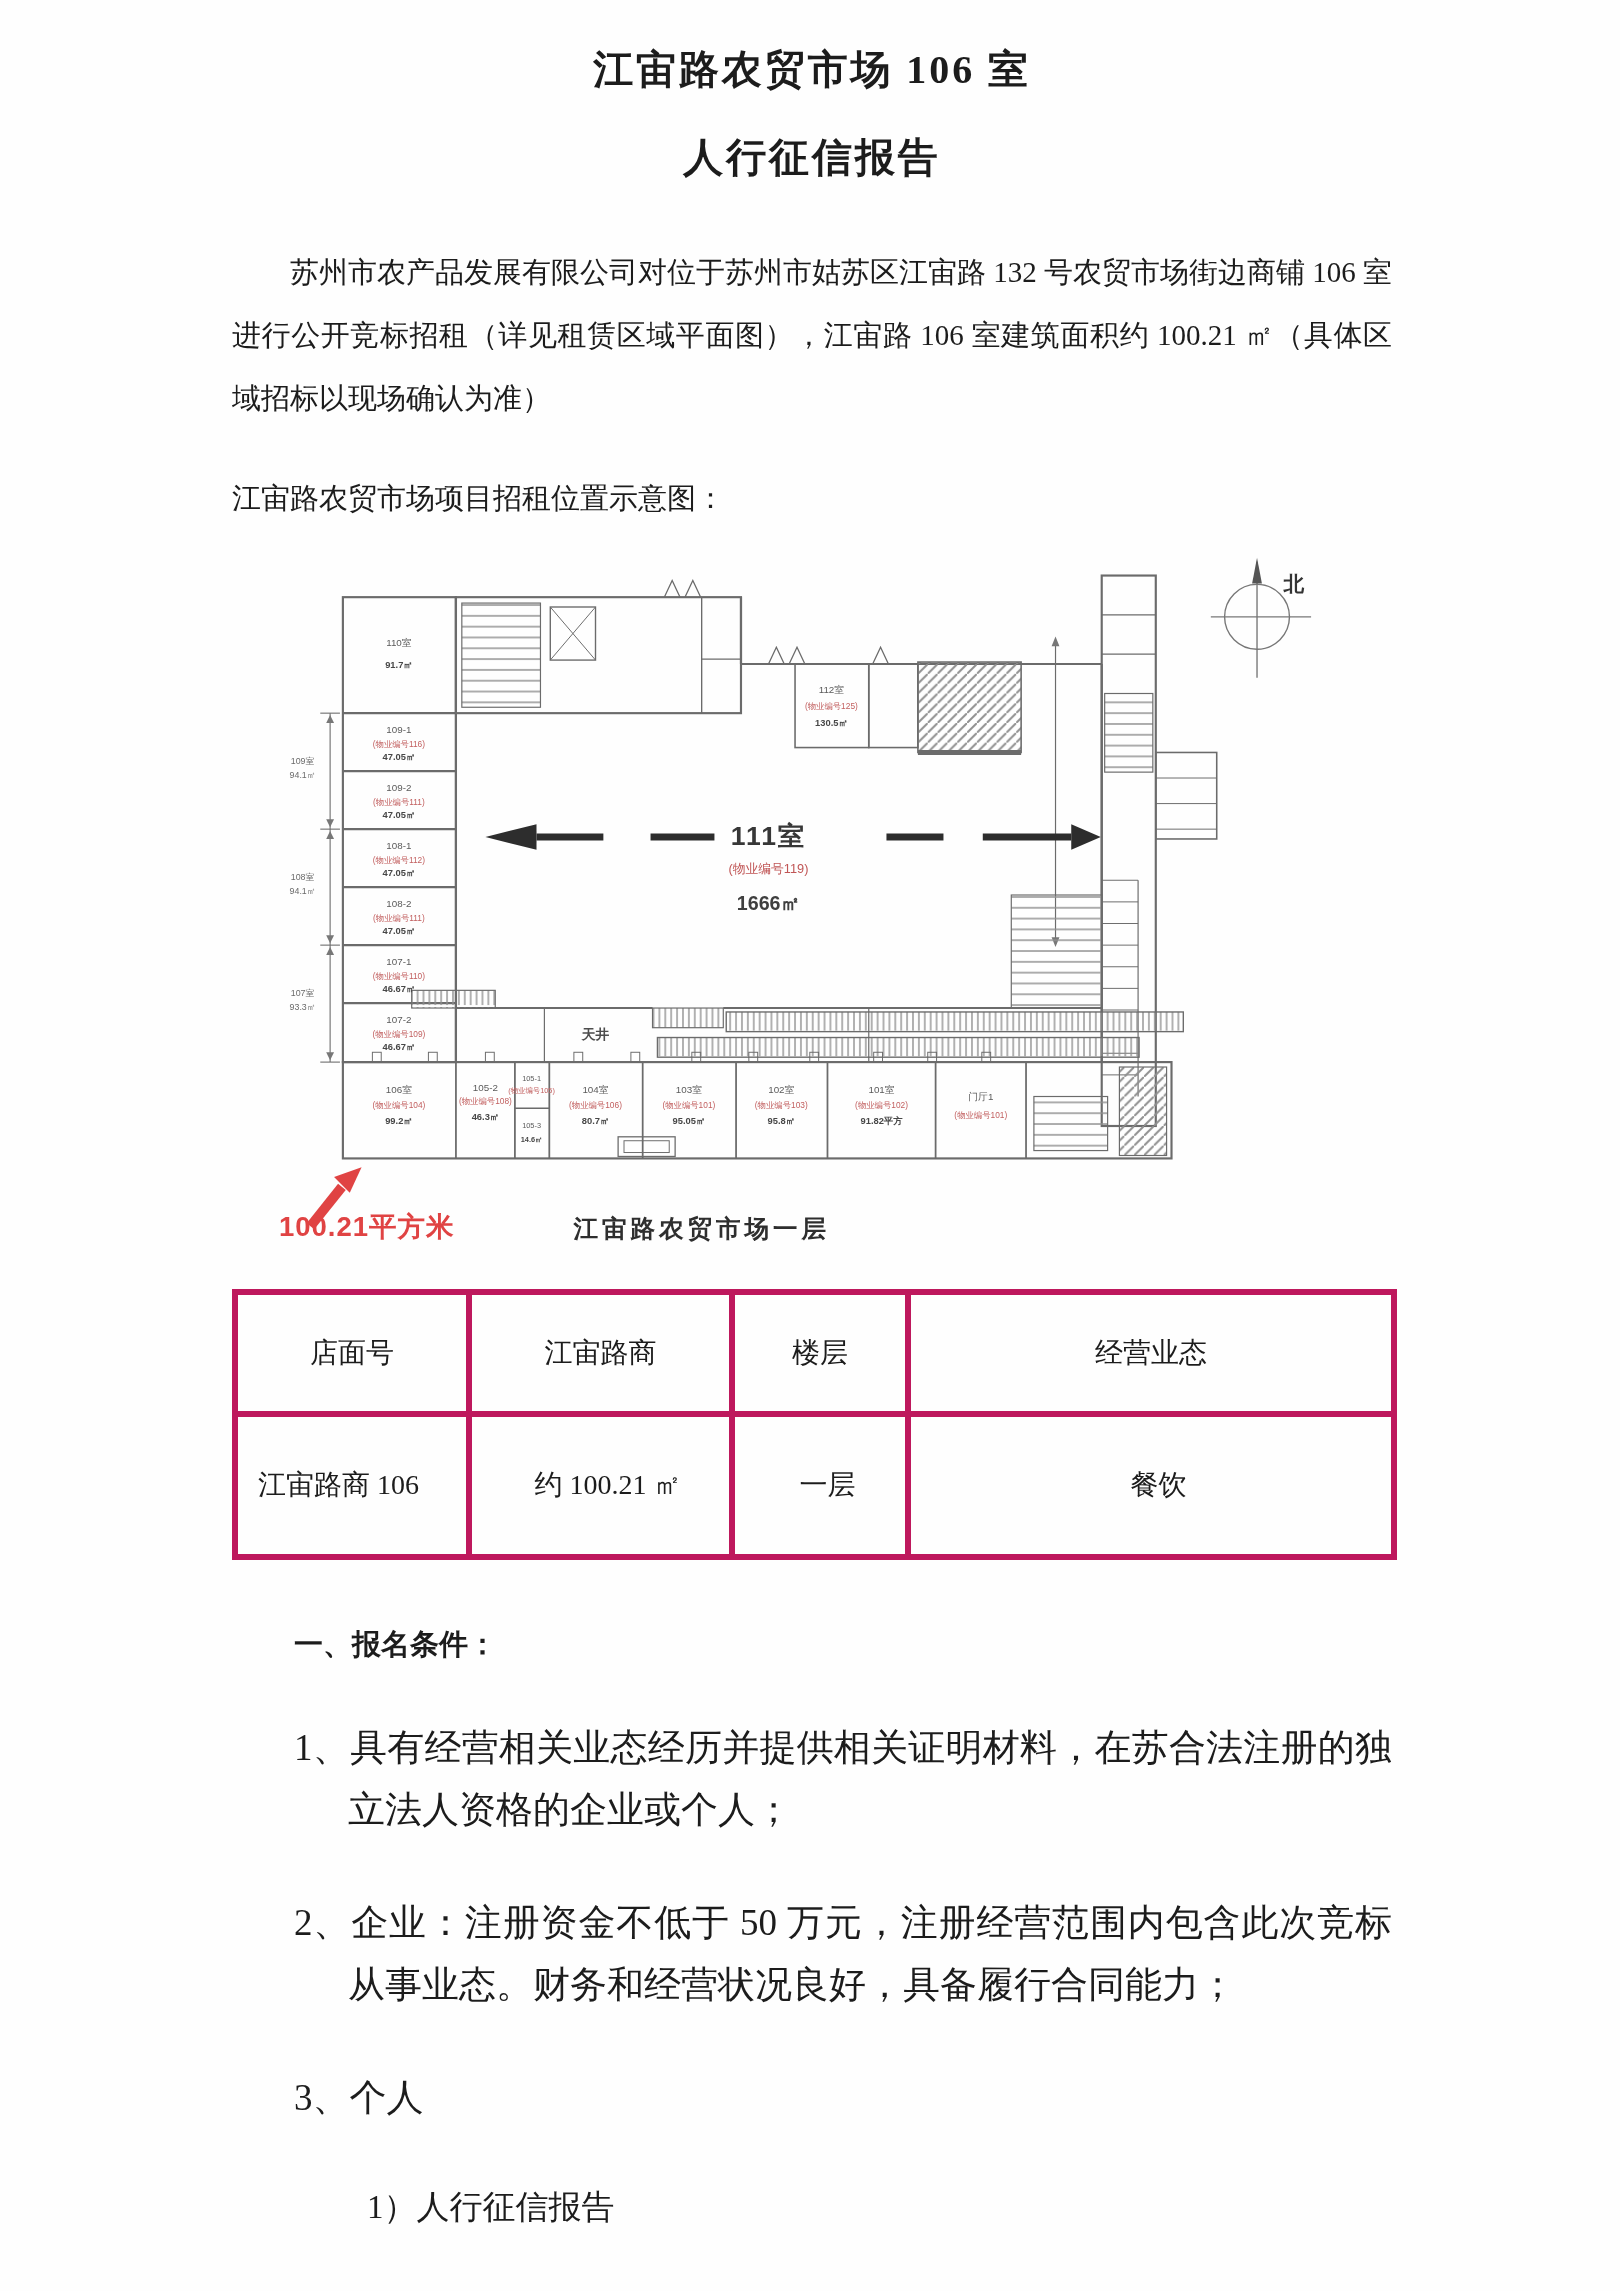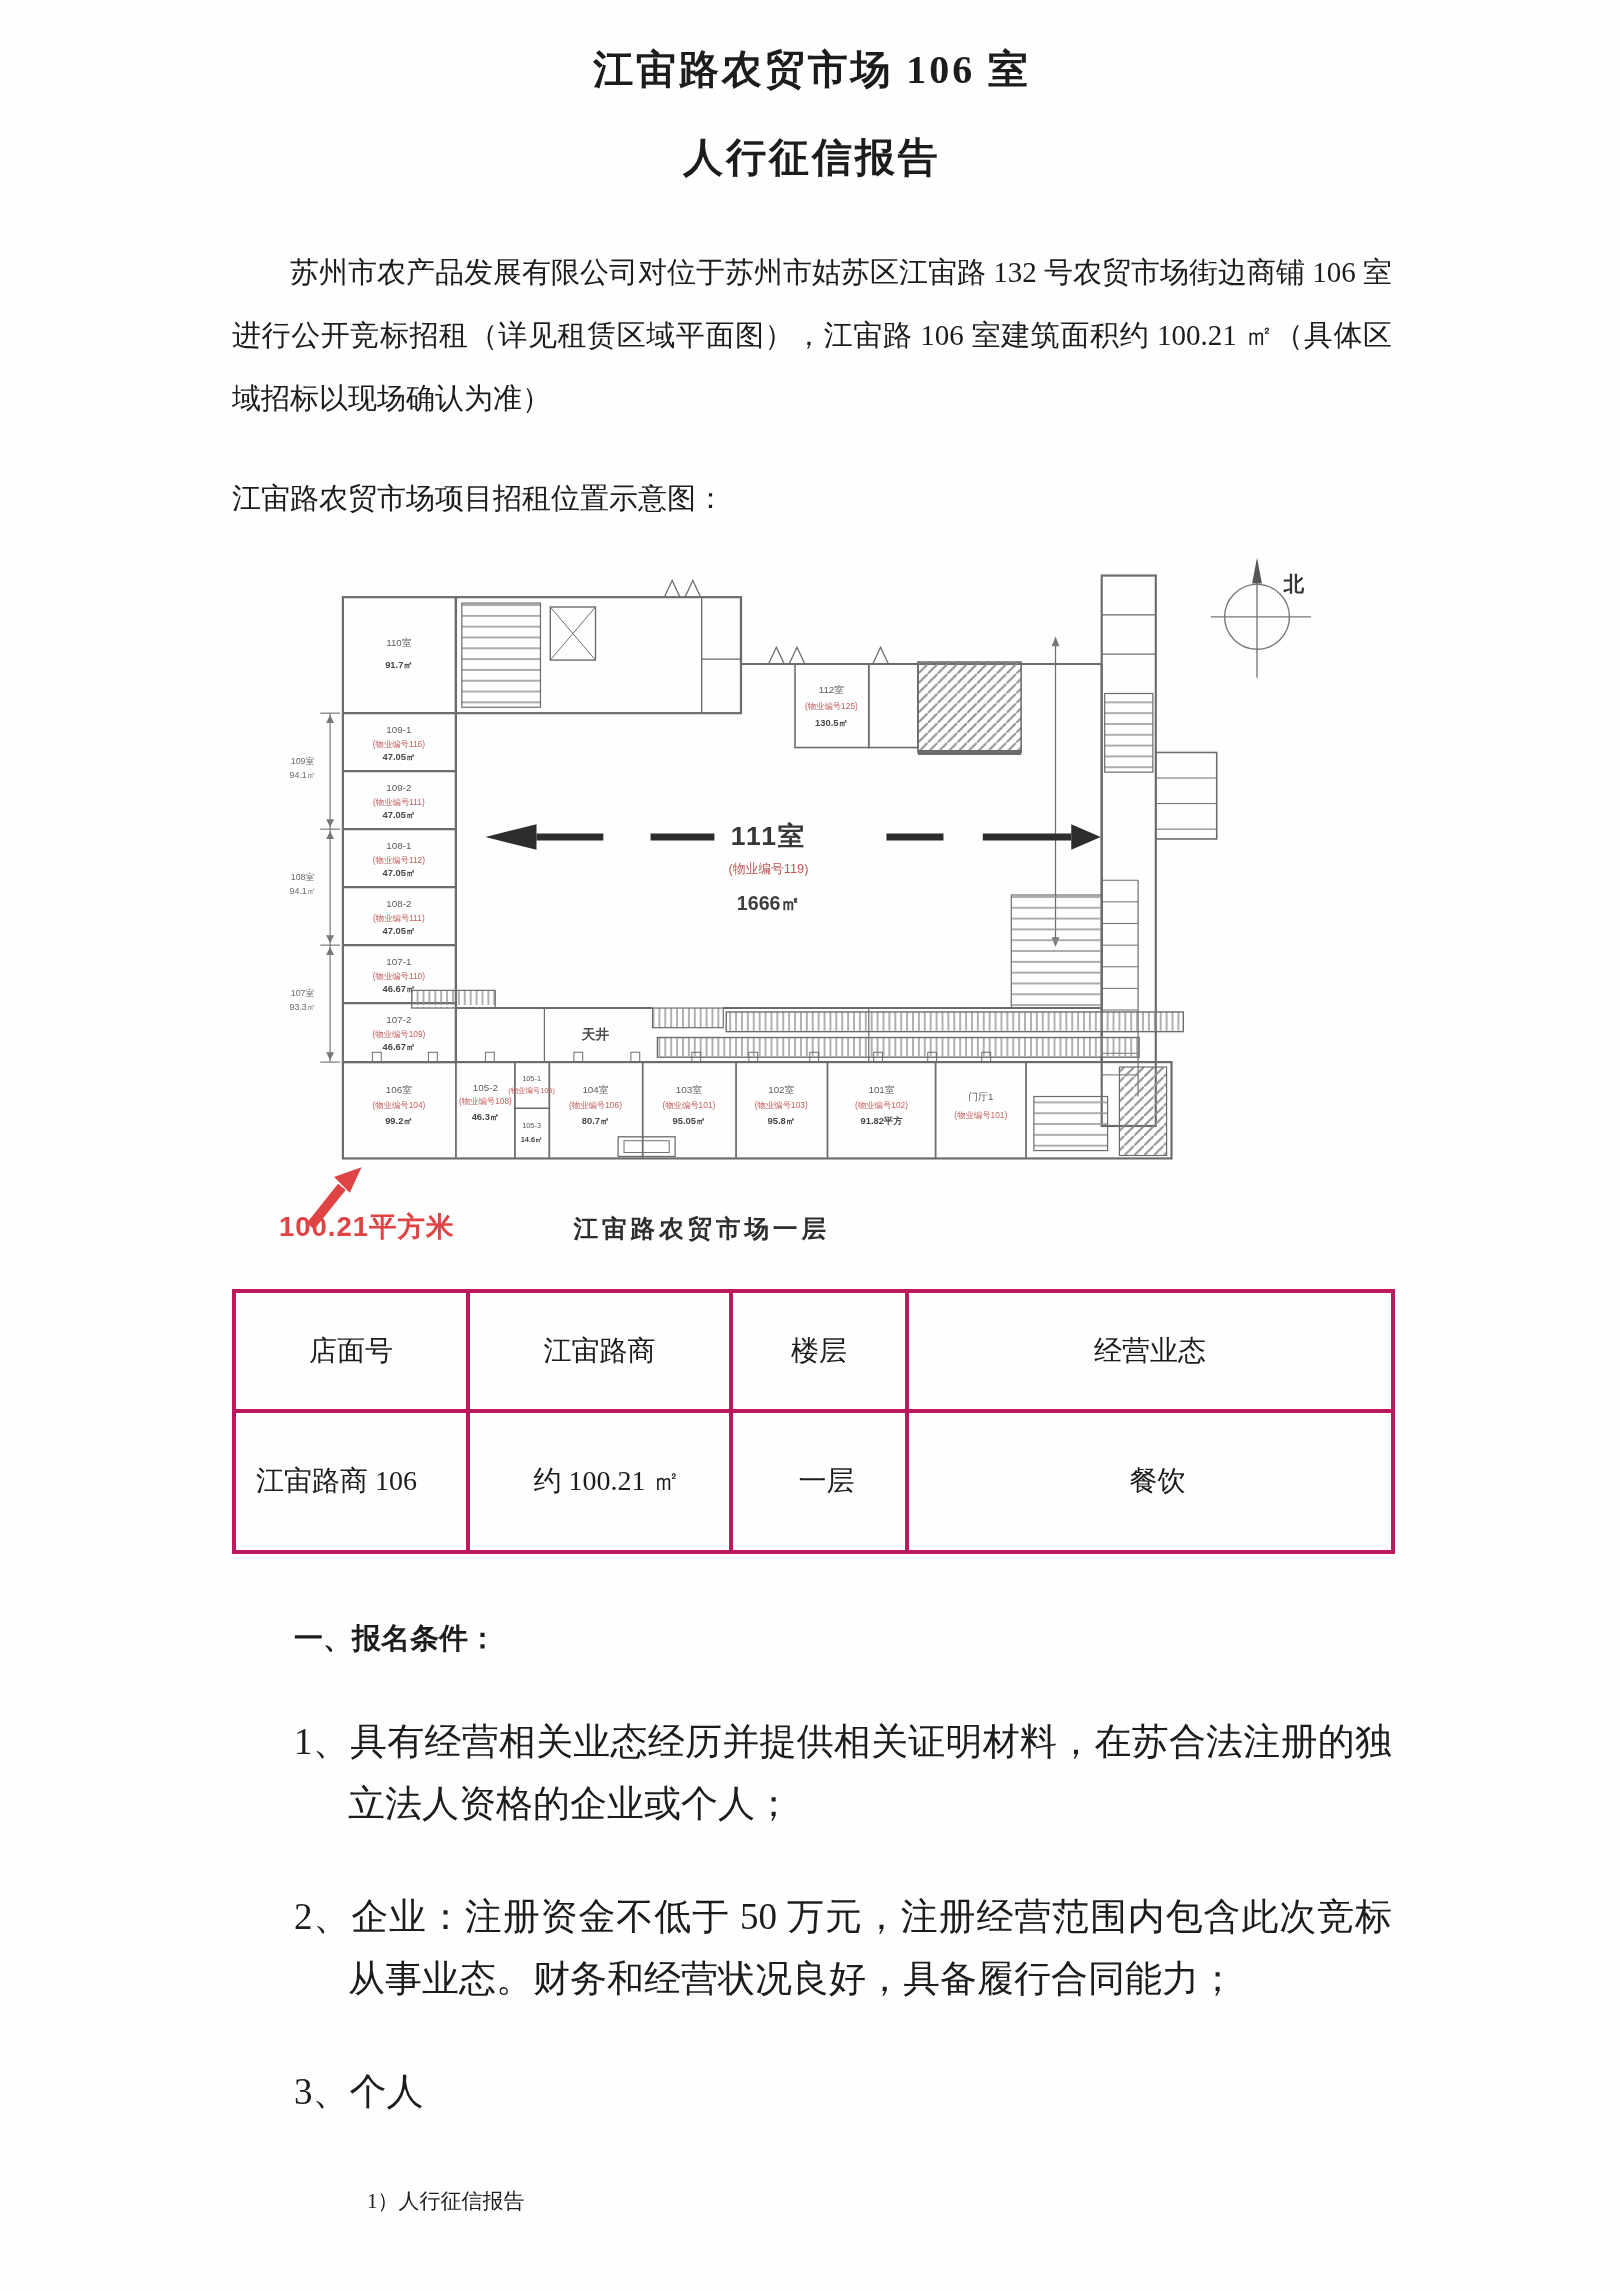--- a/index.html
+++ b/index.html
@@ -21,28 +21,28 @@
   .fp-tiny{font-size:7.5px;}
   .fp-dim{font-size:9px;fill:#6a6a6a;}
   .fp-hall-name{font-size:27px;fill:#373737;font-weight:700;letter-spacing:2px;}
   .fp-hall-code{font-size:13px;fill:#c05555;}
   .fp-hall-area{font-size:20px;fill:#3f3f3f;font-weight:700;}
   .fp-north{font-size:21px;fill:#333;font-weight:700;}
   .fp-courtyard{font-size:14px;fill:#4d4d4d;font-weight:700;}
   .fp-red{font-size:28px;fill:#e04343;font-weight:700;letter-spacing:1px;}
   .fp-caption{font-size:25px;fill:#2e2e2e;font-weight:700;letter-spacing:4px;}
   table.info{margin-top:41px;width:1160px;border-collapse:collapse;table-layout:fixed;font-size:28px;}
-  table.info td{border:4px solid #be185d;}
+  table.info td{border:6px solid #be185d;}
   table.info .hrow td{height:114px;text-align:center;}
   table.info .drow td{height:135px;text-align:center;padding-left:16px;}
   table.info .drow td.left{text-align:left;padding-left:20px;}
   .sec-title{font-family:"Liberation Sans", sans-serif;font-weight:700;font-size:29px;line-height:43px;}
   .sec1{margin-top:63px;margin-left:62px;}
   .item{margin:51px 0 0 0;font-size:37px;line-height:62px;padding-left:116px;text-indent:-54px;text-align:justify;}
-  .subitem{margin:47px 0 0 0;font-size:21px;line-height:62px;margin-left:135px;margin-right:-29px;}
+  .subitem{margin:47px 0 0 0;font-size:33px;line-height:62px;margin-left:135px;margin-right:-29px;}
 </style>
 </head>
 <body>
 
 <div class="page">
   <div class="content">
     <h1 class="doc-title first">江宙路农贸市场 106 室</h1>
     <h1 class="doc-title second">人行征信报告</h1>
 
     <p class="intro">苏州市农产品发展有限公司对位于苏州市姑苏区江宙路 132 号农贸市场街边商铺 106 室进行公开竞标招租（详见租赁区域平面图），江宙路 106 室建筑面积约 100.21 ㎡（具体区域招标以现场确认为准）</p>

